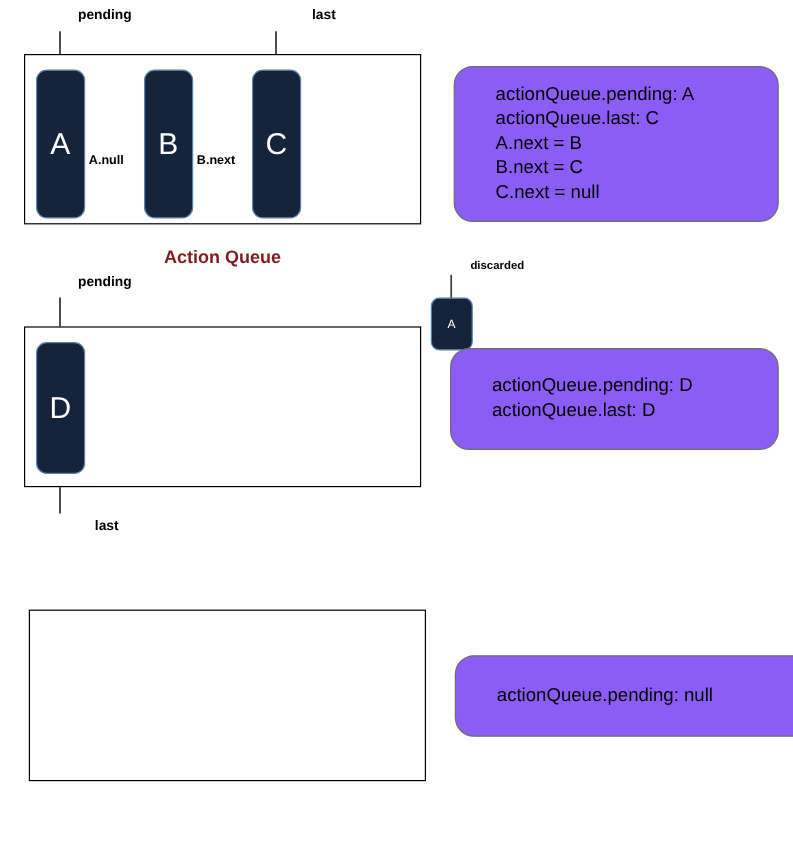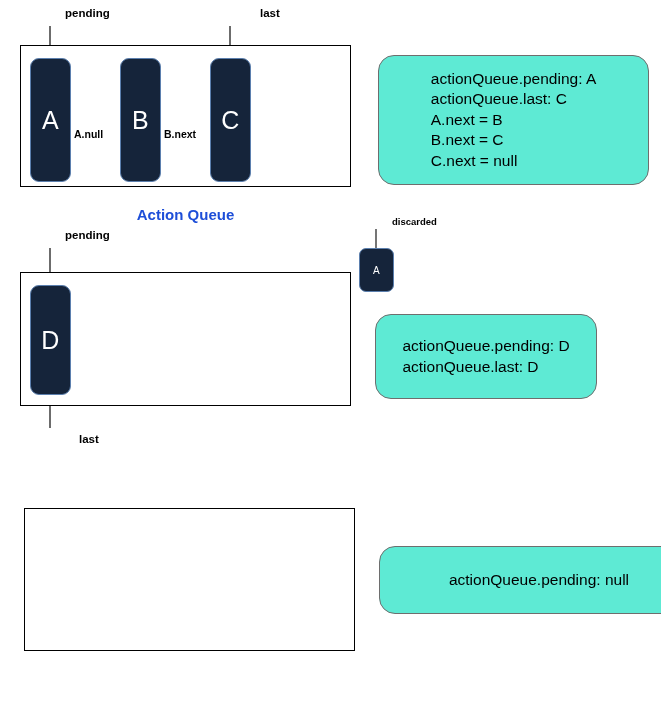--- a/index.html
+++ b/index.html
@@ -45,27 +45,27 @@
     font-family: "Liberation Sans", sans-serif;
   }
   .node.small {
     border-radius: 7px;
     font-size: 10px;
   }
 
   
   .note {
     position: absolute;
-    background: #5eead4;
+    background: #8b5cf6;
     border: 1.6px solid #6e6e6e;
     border-radius: 16px;
     box-sizing: border-box;
     display: flex;
     align-items: center;
-    justify-content: center;
+    padding-left: 34px;
   }
   .note-lines {
     font-size: 15.5px;
     line-height: 20.5px;
     color: #000000;
     white-space: pre;
     font-family: "Liberation Sans", sans-serif;
   }
 
   
@@ -78,21 +78,21 @@
     font-family: "Liberation Sans", sans-serif;
     padding-left: 42px;
   }
   .anno.tiny { font-size: 9.5px; }
 
   
   .caption {
     position: absolute;
     font-size: 15px;
     font-weight: bold;
-    color: #1d4ed8;
+    color: #7f1d1d;
     white-space: nowrap;
     text-align: center;
     font-family: "Liberation Sans", sans-serif;
   }
 
   
   .edge-label {
     position: absolute;
     font-size: 10.5px;
     font-weight: bold;
@@ -198,21 +198,21 @@
     <span>D</span>
   </div>
 
   <div class="anno tiny" style="left:350px; top:216px;text-align:center;">discarded</div>
 
   <div class="node small" style="left:359px; top:248px; width:35px; height:44px;">
     <span>A</span>
   </div>
 
 
-  <div class="note" style="left:375px; top:314px; width:222px; height:85px;">
+  <div class="note" style="left:375px; top:290px; width:274px; height:85px;">
     <div class="note-lines">actionQueue.pending: D
 actionQueue.last: D</div>
   </div>
 
   <div class="queue-frame" style="left:24px; top:508px; width:331px; height:143px;"></div>
 
 
   <div class="note" style="left:379px; top:546px; width:320px; height:68px;">
     <div class="note-lines">actionQueue.pending: null</div>
   </div>

